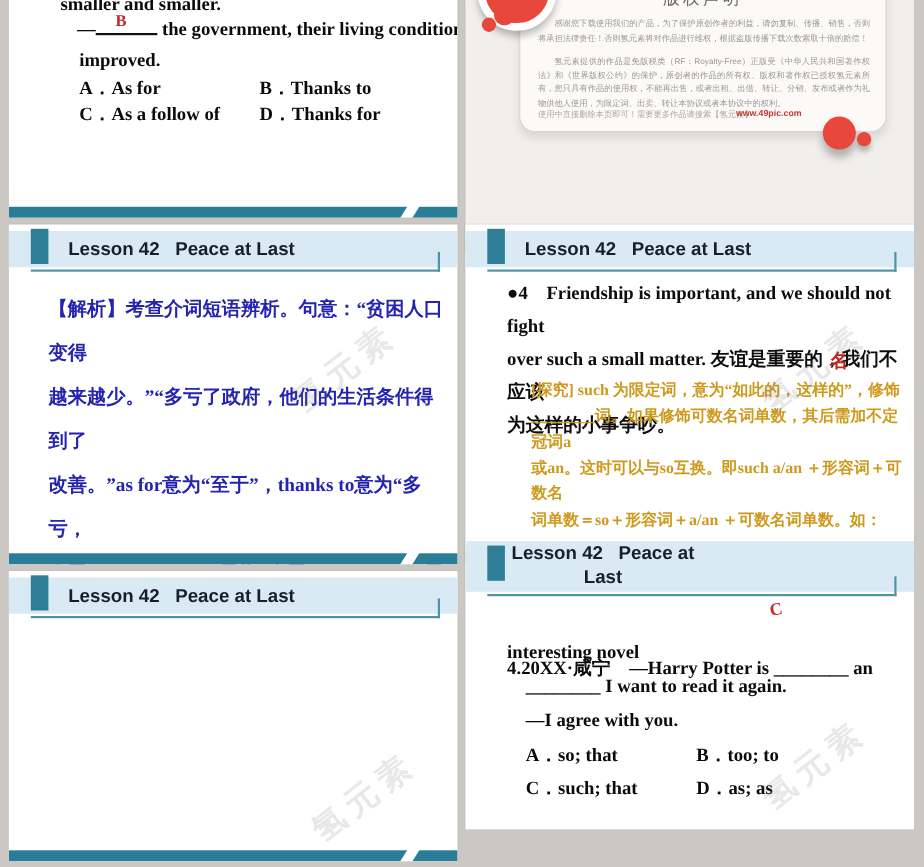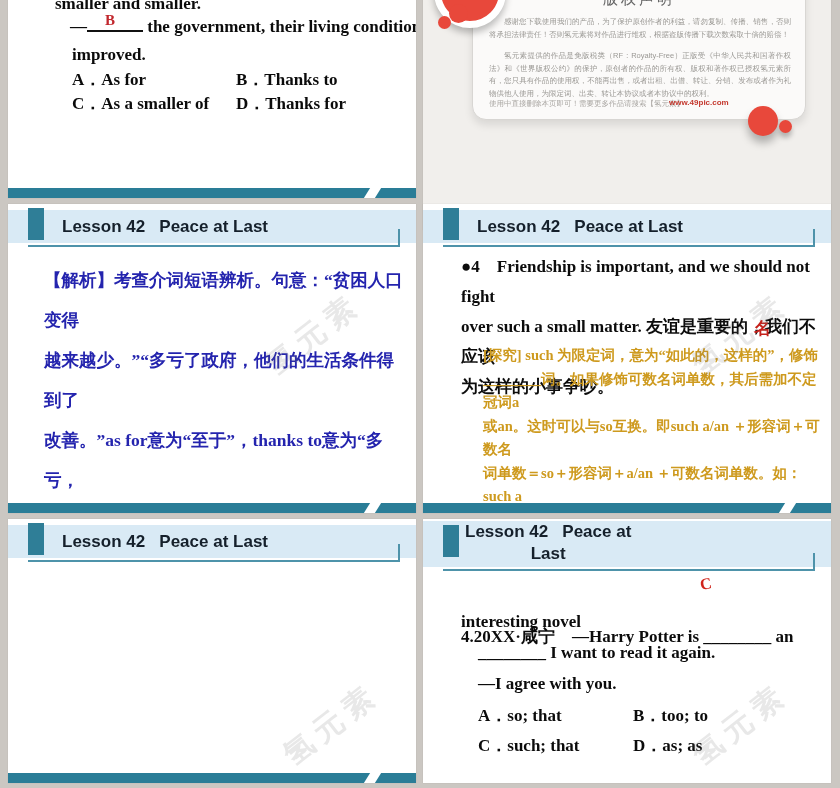--- a/index.html
+++ b/index.html
@@ -7,21 +7,21 @@
     width:840px;height:788px;position:relative;overflow:hidden;
     background:#cbc7c2;
     font-family:"Liberation Serif",serif;
   }
   .slide{position:absolute;background:#ffffff;overflow:hidden;box-shadow:0 0 1px rgba(0,0,0,.15);}
   #s1{left:8px;top:0;width:408px;height:198px;}
   #s2{left:423px;top:0;width:408px;height:230px;background:#f1efec;}
   #s3{left:8px;top:204px;width:408px;height:309px;}
   #s4{left:423px;top:204px;width:408px;height:309px;}
   #s5{left:8px;top:519px;width:408px;height:264px;}
-  #s6{left:423px;top:519px;width:408px;height:264px;}
+  #s6{left:423px;top:490px;width:408px;height:264px;}
 
   
   .footer-bar{position:absolute;left:0;right:0;bottom:0;height:10px;background:#2a7d97;}
   .footer-bar .slash{position:absolute;right:38px;top:-1px;bottom:-1px;width:11px;background:#ffffff;transform:skewX(-32deg);}
 
   
   .hdr{position:absolute;left:0;right:0;top:6px;height:33px;background:#d9eaf5;}
   .hdr .sq{position:absolute;left:20px;top:-2px;width:16px;height:32px;background:#2f7e97;}
   .hdr .ttl{position:absolute;left:54px;top:0;line-height:33px;white-space:pre;
     font-family:"Liberation Sans",sans-serif;font-weight:bold;font-size:17px;color:#15202b;}
@@ -81,21 +81,21 @@
 </style>
 </head>
 <body>
 
 <div class="slide" id="s1">
   <div class="l" style="left:47px;top:-6px;">smaller and smaller.</div>
   <div class="l" style="left:62px;top:16px;"><span>—</span><span class="blank"><span class="ans">B</span></span><span> the government, their living conditions have</span></div>
   <div class="l" style="left:64px;top:45px;">improved.</div>
   <div class="l" style="left:64px;top:68px;">A．As for</div>
   <div class="l" style="left:228px;top:68px;">B．Thanks to</div>
-  <div class="l" style="left:64px;top:92px;">C．As a smaller of</div>
+  <div class="l" style="left:64px;top:92px;">C．As a follow of</div>
   <div class="l" style="left:228px;top:92px;">D．Thanks for</div>
   <div class="footer-bar">
       <div class="slash"></div>
     </div>
 </div>
 
 <div class="slide" id="s2">
   <div class="card">
     <div class="ctitle">版权声明</div>
     <div class="cpara cp1">感谢您下载使用我们的产品，为了保护原创作者的利益，请勿复制、传播、销售，否则将承担法律责任！否则氢元素将对作品进行维权，根据盗版传播下载次数索取十倍的赔偿！</div>

